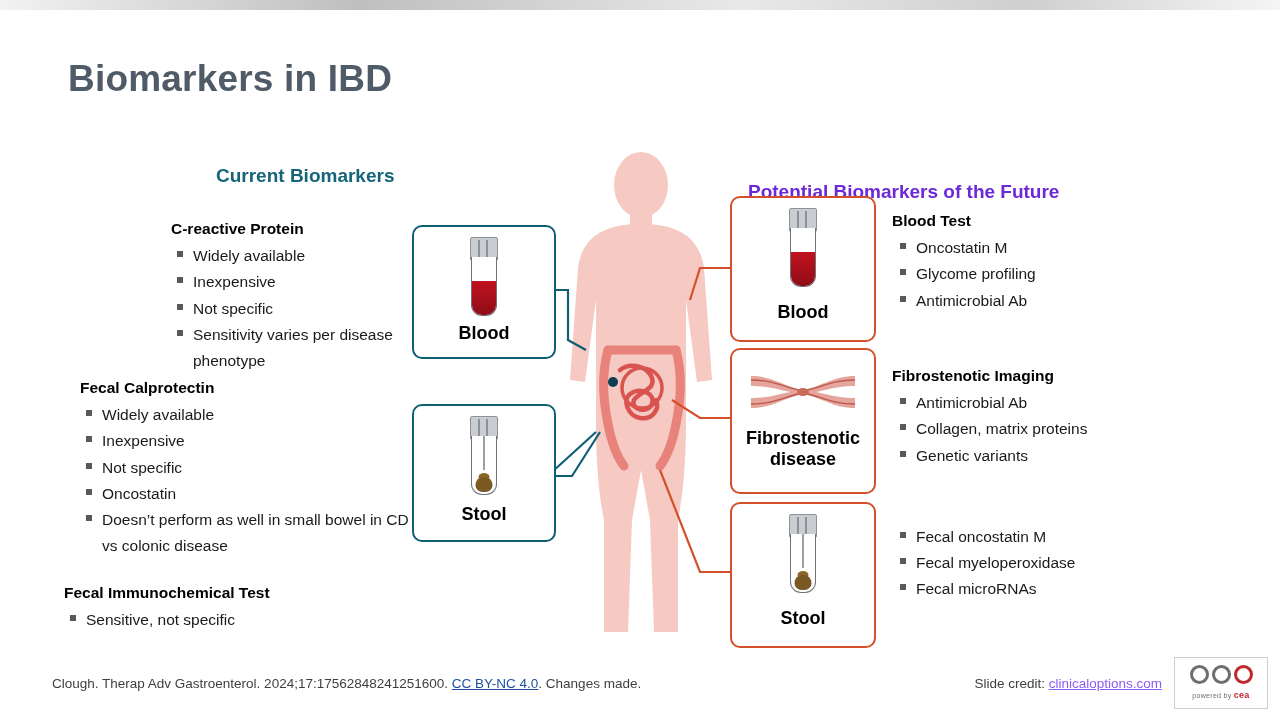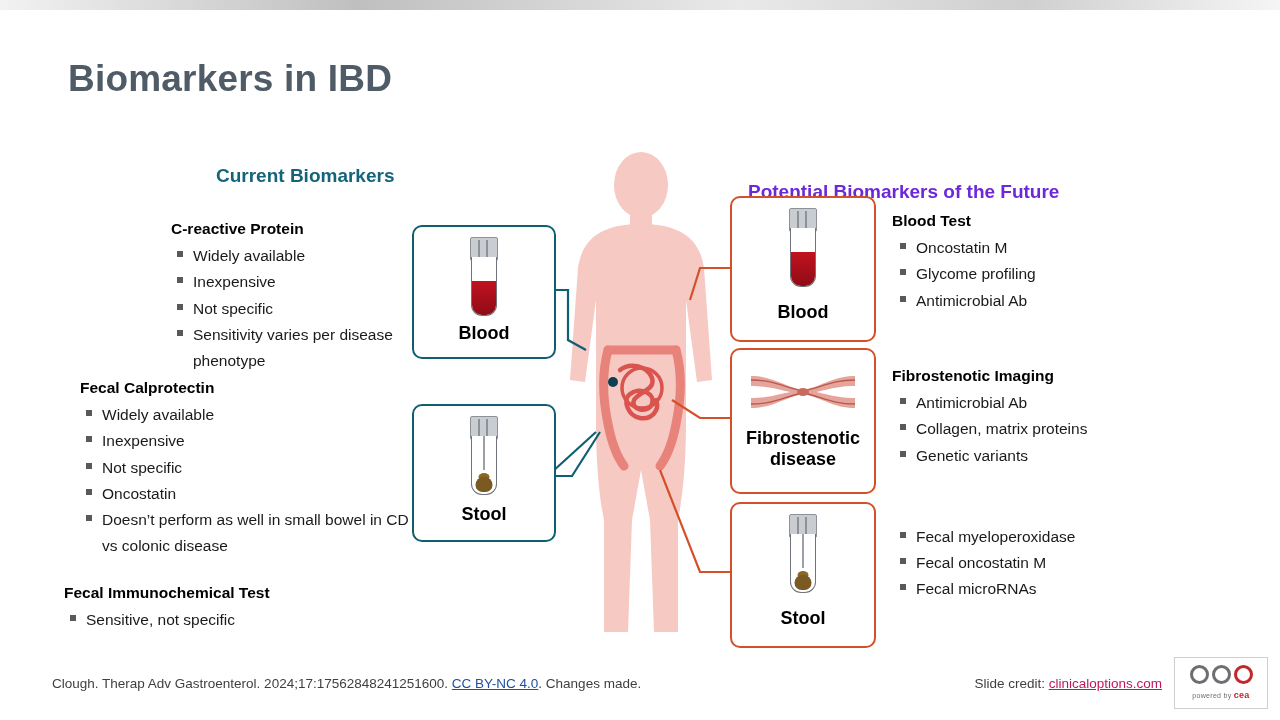--- a/index.html
+++ b/index.html
@@ -109,21 +109,21 @@
 
   
   .footer{
     position:absolute;left:52px;top:676px;font-size:13.5px;color:#3f3f3f;
   }
   .footer a{color:#1f4f9c;text-decoration:underline;}
   .credit{
     position:absolute;right:118px;top:676px;font-size:13.5px;color:#3f3f3f;
     text-align:right;
   }
-  .credit a{color:#be185d;margin-top:33px;}
+  .credit a{color:#8b5cf6;margin-top:33px;}
   .logo{
     position:absolute;right:12px;top:657px;width:92px;height:50px;
     border:1px solid #cfcfcf;background:#fff;
   }
   .logo .row{
     display:flex;align-items:center;justify-content:center;gap:3px;height:32px;
   }
   .logo .c{
     width:19px;height:19px;border:3px solid #6d6e71;border-radius:50%;
     box-sizing:border-box;
@@ -224,22 +224,22 @@
   <div class="h">Fibrostenotic Imaging</div>
   <ul>
     <li>Antimicrobial Ab</li>
     <li>Collagen, matrix proteins</li>
     <li>Genetic variants</li>
   </ul>
 </div>
 
 <div class="rblk r3">
   <ul>
+    <li>Fecal oncostatin M</li>
     <li>Fecal myeloperoxidase</li>
-    <li>Fecal oncostatin M</li>
     <li>Fecal microRNAs</li>
   </ul>
 </div>
 
 <div class="box teal box-blood-l">
   <div class="tube" style="left:50%;transform:translateX(-50%);top:10px;width:40px;height:82px;">
     <div class="cap-top"></div>
     <div class="body">
         <div class="fill-blood"></div>
       </div>

